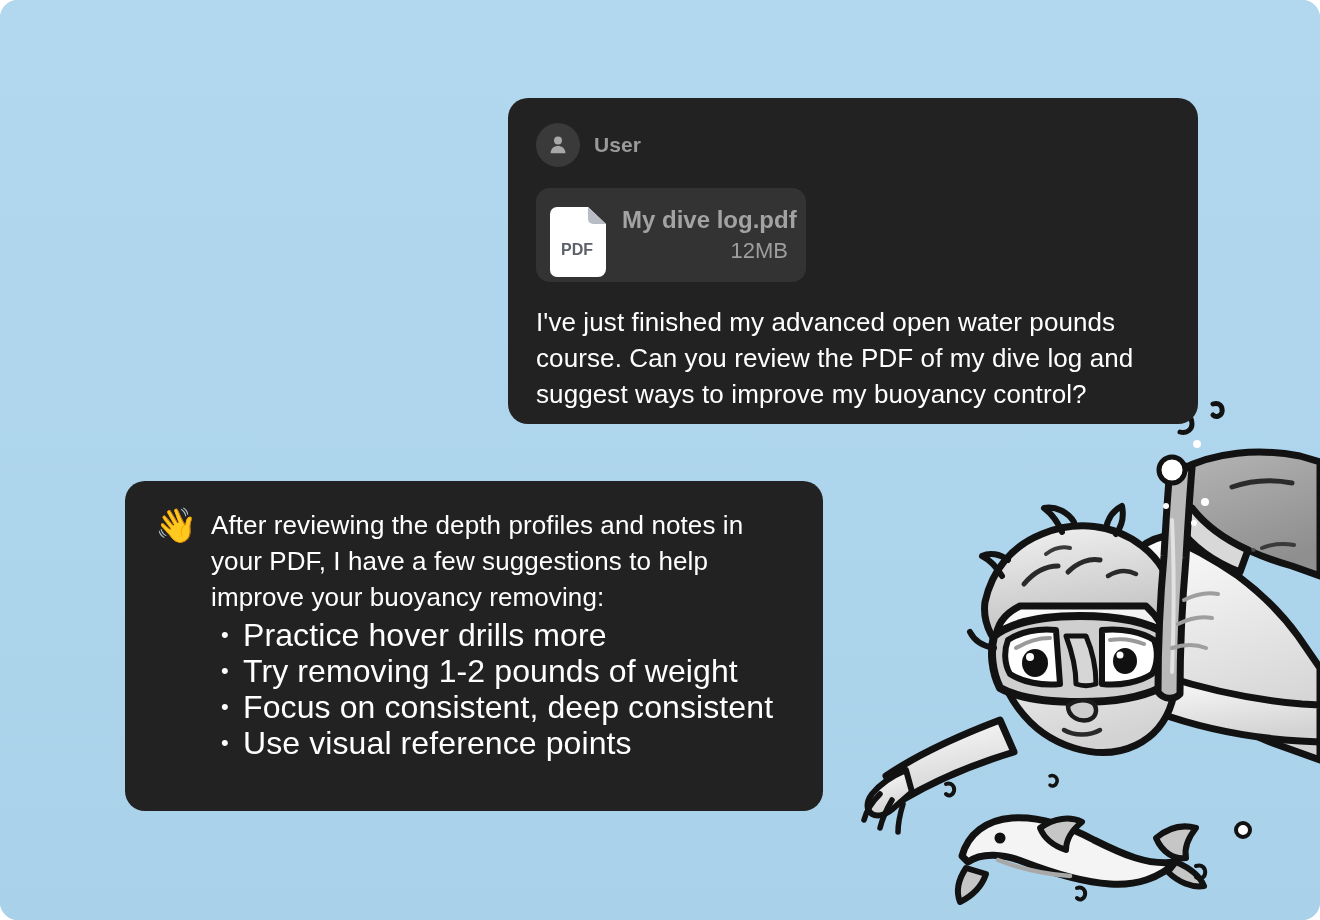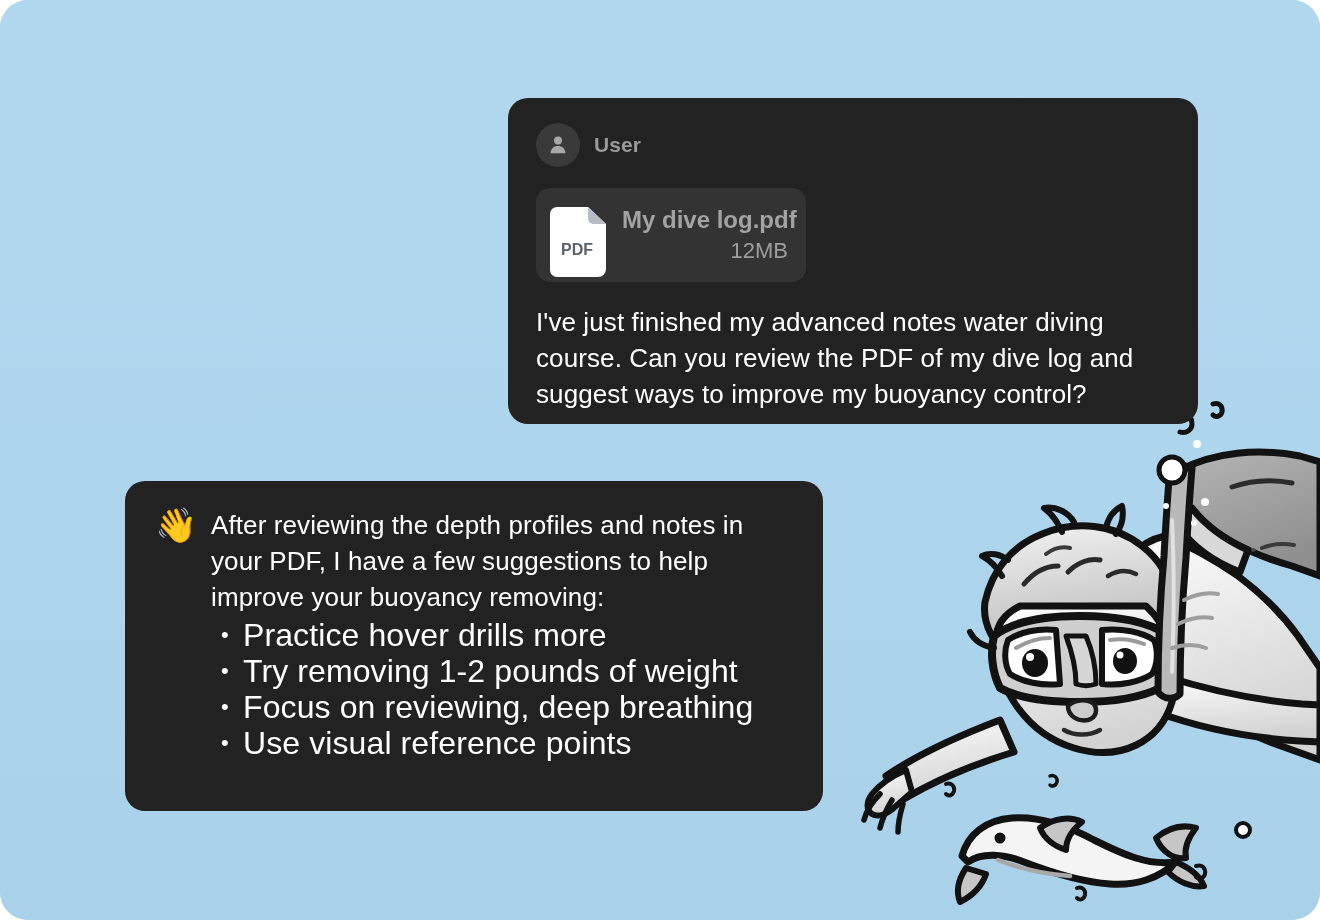--- a/index.html
+++ b/index.html
@@ -10,21 +10,21 @@
     height: 920px;
     overflow: hidden;
     font-family: "Liberation Sans", sans-serif;
   }
 
   #canvas {
     position: relative;
     width: 1320px;
     height: 920px;
     background: #add5ec;
-    border-radius: 28px;
+    border-radius: 18px;
     overflow: hidden;
   }
 
   
   #illustration {
     position: absolute;
     inset: 0;
     pointer-events: none;
   }
 
@@ -337,31 +337,31 @@
           <path d="M38 0 L56 17 H43 A5 5 0 0 1 38 12 Z" fill="#b8bcc4"></path>
           <text x="27" y="48" text-anchor="middle" font-family="Liberation Sans, sans-serif" font-size="16" font-weight="bold" fill="#5b6069">PDF</text>
         </svg>
       </span>
       <span class="file-meta">
         <span class="file-name">My dive log.pdf</span>
         <span class="file-size">12MB</span>
       </span>
     </div>
 
-    <p class="user-text">I've just finished my advanced notes water diving course. Can you review the PDF of my dive log and suggest ways to improve my buoyancy control?</p>
+    <p class="user-text">I've just finished my advanced open water pounds course. Can you review the PDF of my dive log and suggest ways to improve my buoyancy control?</p>
   </div>
 
   <div class="bubble" id="assistant-bubble">
 
     <div class="assistant-intro">
       <span class="wave-emoji">👋</span>
       <span class="assistant-text">After reviewing the depth profiles and notes in your PDF, I have a few suggestions to help improve your buoyancy removing:</span>
     </div>
 
     <ul class="suggestion-list">
       <li>Practice hover drills more</li>
       <li>Try removing 1-2 pounds of weight</li>
-      <li>Focus on reviewing, deep breathing</li>
+      <li>Focus on consistent, deep consistent</li>
       <li>Use visual reference points</li>
     </ul>
   </div>
 
 </div>
 
 </body></html>

